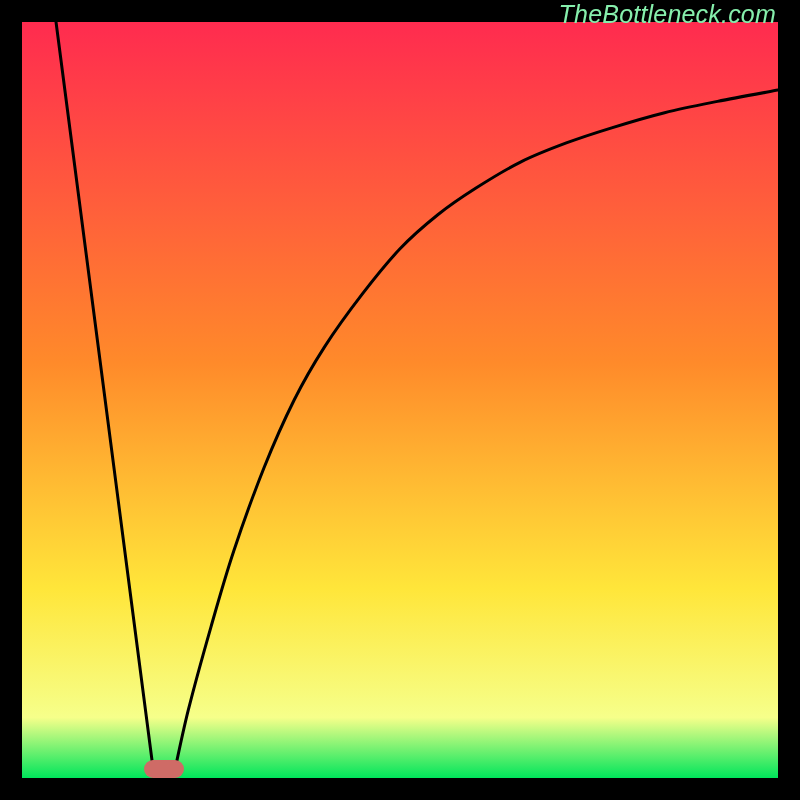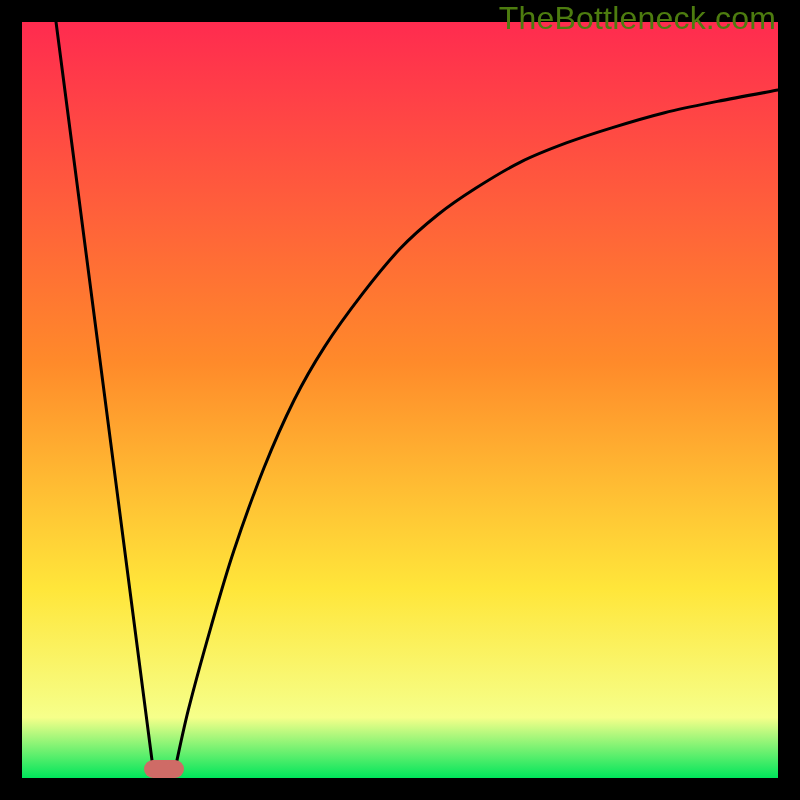--- a/index.html
+++ b/index.html
@@ -23,24 +23,25 @@
     left: 0;
     top: 0;
     width: 756px;
     height: 756px;
   }
   .watermark {
     position: absolute;
     top: 0px;
     right: 24px;
     font-family: Arial, Helvetica, sans-serif;
-    font-size: 32px;
-    color: #4d7c0f;
+    font-size: 25px;
+    color: #86efac;
     font-weight: 500;
     letter-spacing: 0.2px;
+    font-style: italic;
   }
   .marker {
     position: absolute;
     background: #cf6b66;
     border-radius: 9px;
     height: 18px;
   }
 </style>
 </head>
 <body>

